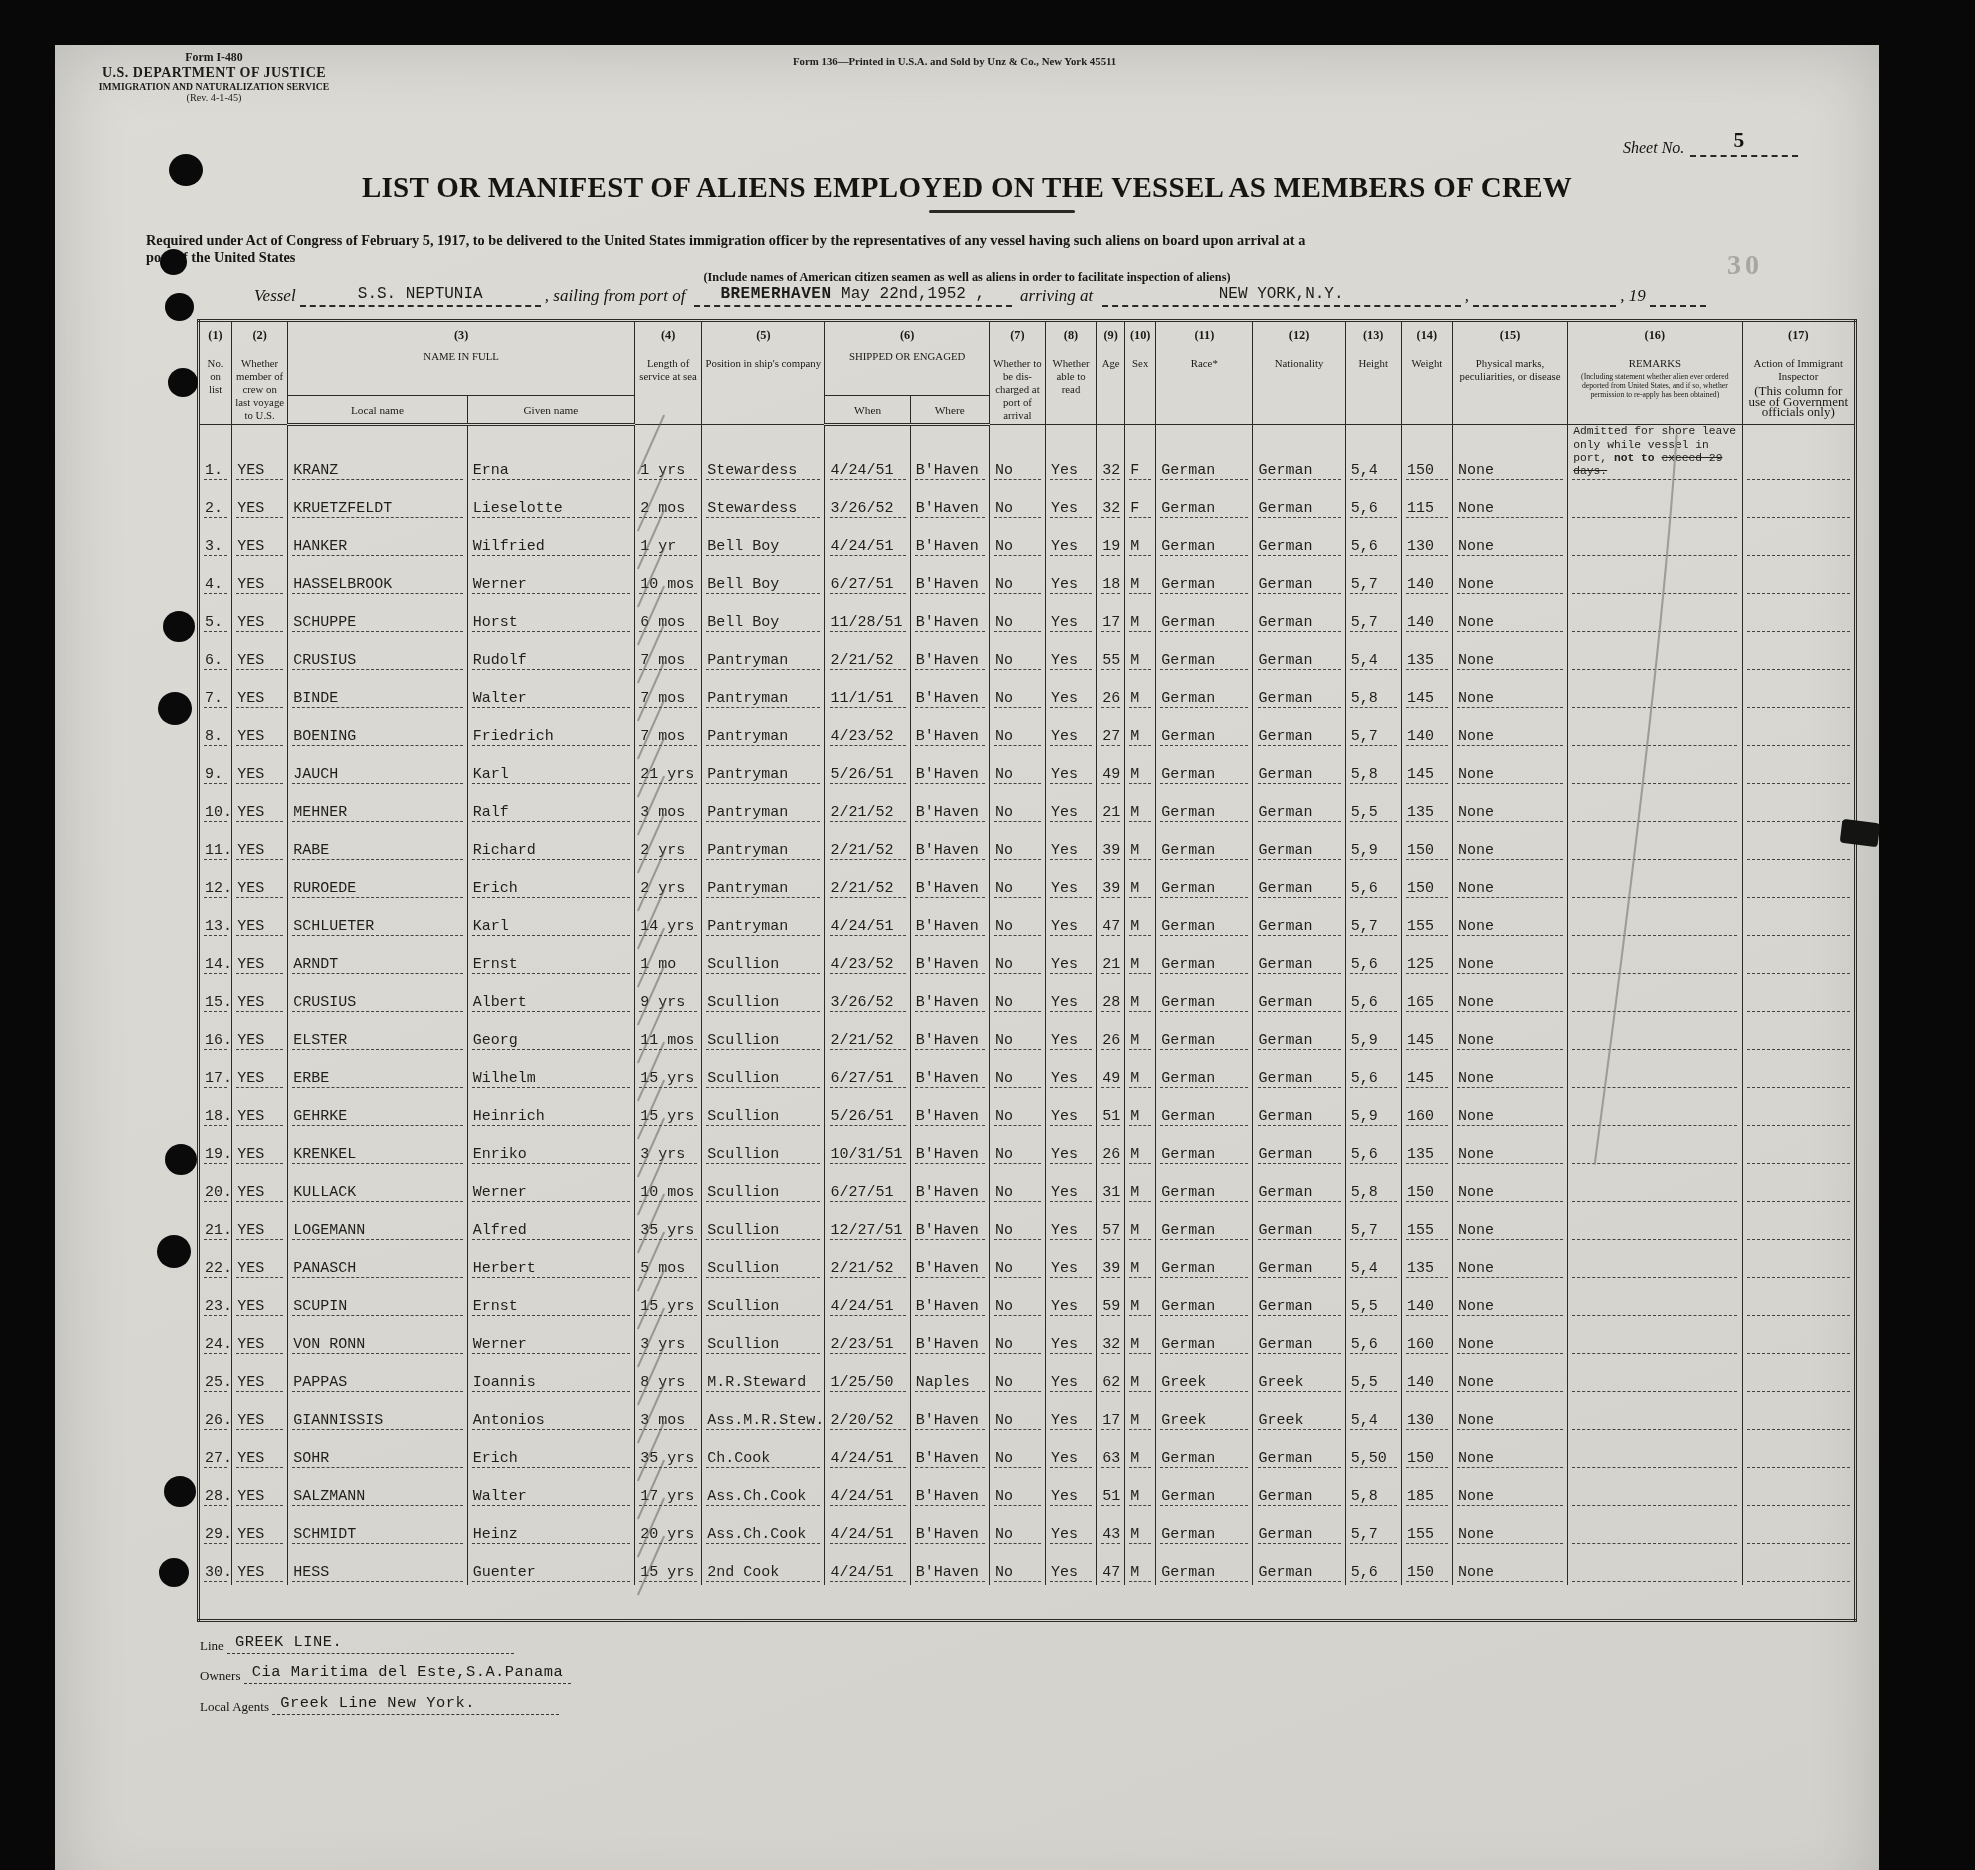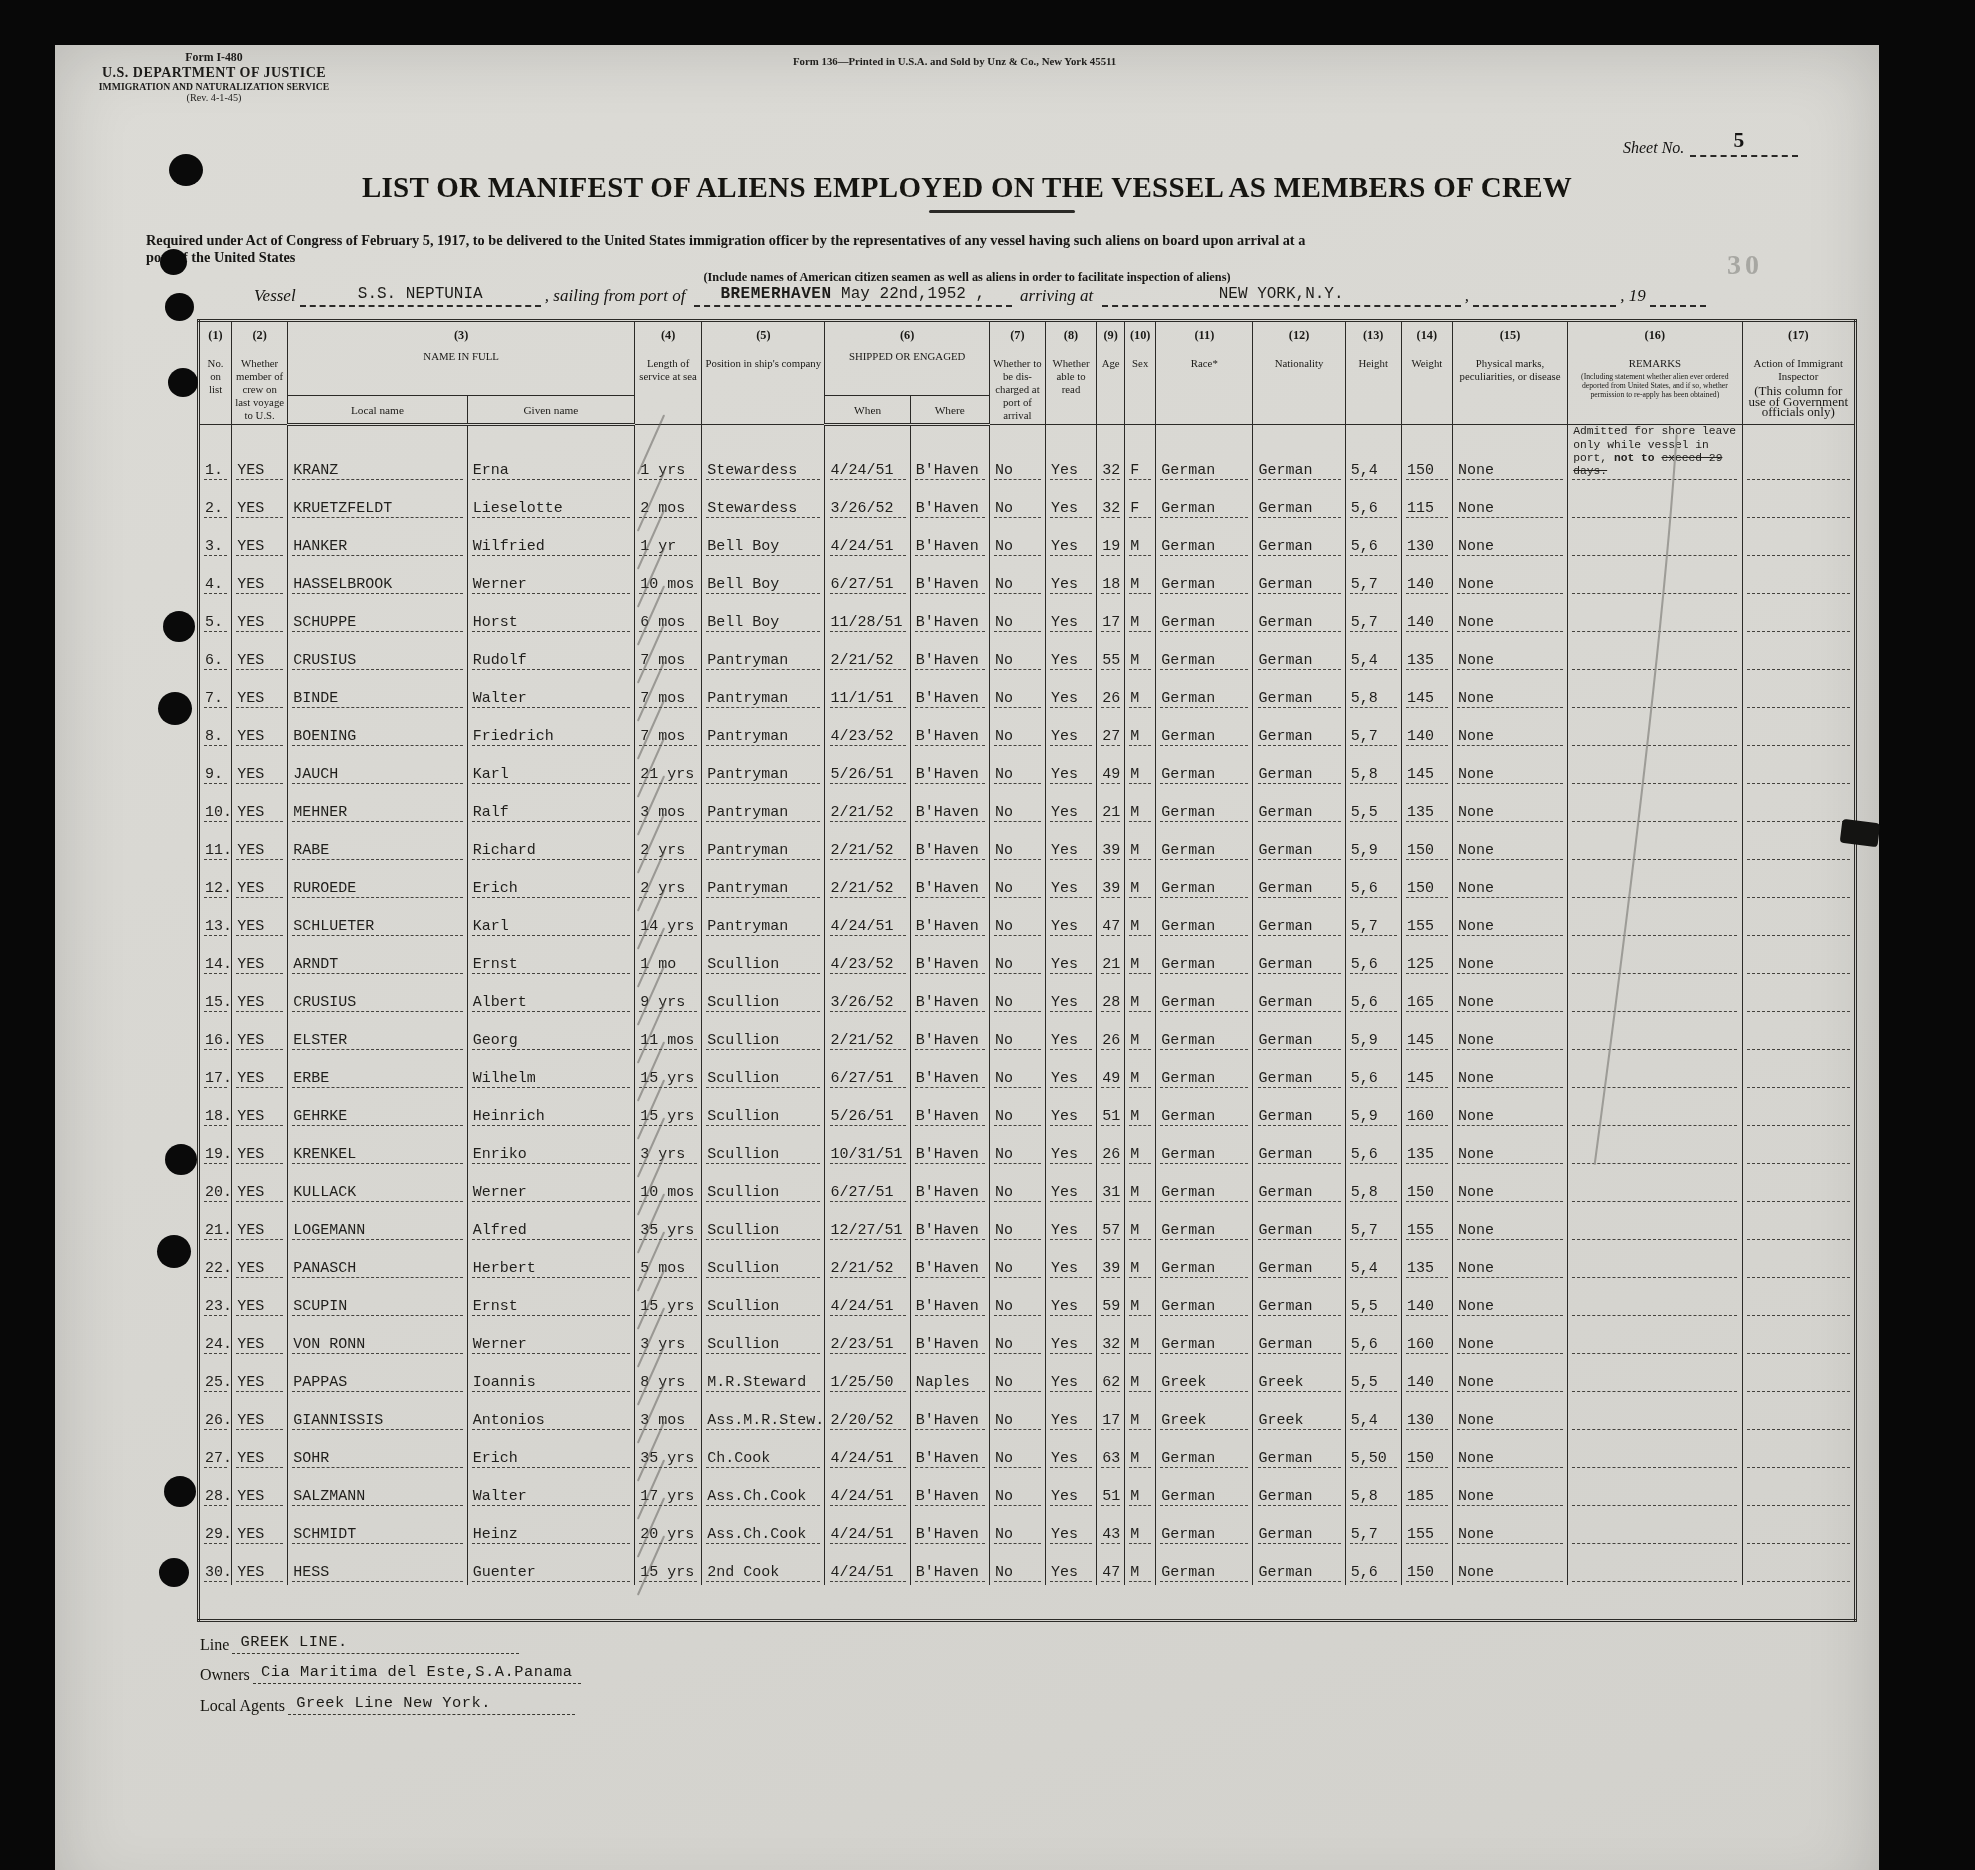--- a/index.html
+++ b/index.html
@@ -68,21 +68,21 @@
     font-family: "Liberation Mono", "DejaVu Sans Mono", monospace; font-size: 15px; color: #201f1c;
     white-space: nowrap; min-height: 17.4px; }
   .slash { position: absolute; left: 15.4px; top: -13.3px; width: 2px; height: 65px;
     background: rgba(92,90,85,.5); transform: rotate(24deg); border-radius: 1.5px; }
   .rm { display: block; white-space: normal; font-size: 11.3px; line-height: 13.3px; }
   .rm b { font-weight: 700; }
   .rm .strike { text-decoration: line-through; }
   .manifest tfoot td { height: 36px; }
 
   .foot-row { position: absolute; display: flex; align-items: flex-end; color: #16150f; }
-  .flabel { font-size: 16px; padding-right: 3.1px; }
+  .flabel { font-size: 13px; padding-right: 3.1px; }
   .fval { border-bottom: 1.5px dashed #38372f; font-family: "Liberation Mono", "DejaVu Sans Mono", monospace;
     font-size: 15.4px; padding: 0 8.2px 1.5px; letter-spacing: 0.5px; color: #1c1b17; white-space: pre; }
   .fv-line   { min-width: 287px; }
   .fv-owners { min-width: 318px; }
   .fv-agents { min-width: 287px; }
 
   .sig { position: absolute; left: 769px; top: 1537px; width: 430px; text-align: center; color: #16150f; }
   .sig svg { display: block; margin: 0 auto; }
   .sig-line { border-top: 2px dotted #2a2927; width: 359px; margin: -27px auto 0; }
   .sig-label { font-style: italic; font-size: 14px; margin-top: 2px; }

